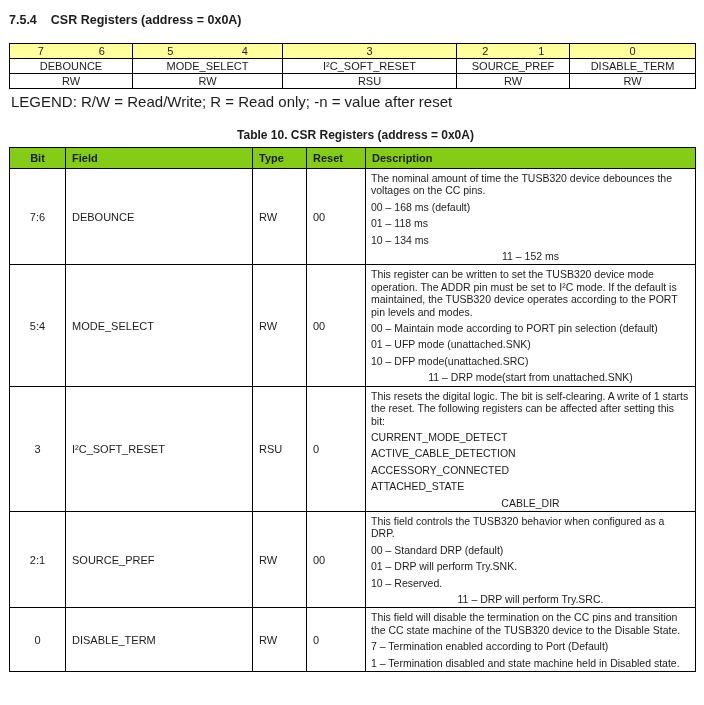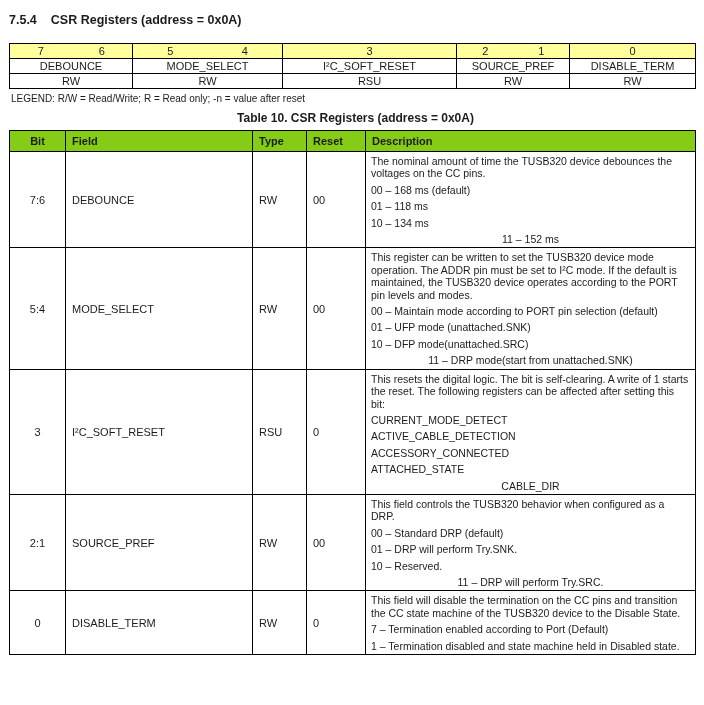--- a/index.html
+++ b/index.html
@@ -14,36 +14,36 @@
   .section-heading {
     font-size: 12.5px; font-weight: bold; margin: 0 0 16px 0;
     white-space: pre-wrap;
   }
   .section-heading .num { margin-right: 14px; }
 
   .caption {
     text-align: center; font-weight: bold; font-size: 12px;
     white-space: pre-wrap; margin: 0 0 5px 0;
   }
-  .table-caption { margin-top: 7px; }
+  .table-caption { margin-top: 18px; }
 
   table { border-collapse: collapse; table-layout: fixed; }
 
   
   .figtable { width: 686px; border: 1px solid #000; }
   .figtable td {
     border-top: 1px solid #000; border-bottom: 1px solid #000;
     font-size: 11px; text-align: center; padding: 1px 2px;
     height: 15px; overflow: hidden; white-space: nowrap;
   }
   .figtable tr.bits-row td { background: #ffff9c; height: 14px; }
   .figtable td.gb { border-left: 1px solid #000; }
 
   
-  .legend { font-size: 10px; margin: 4px 0 0 2px; }
+  .legend { font-size: 15px; margin: 4px 0 0 2px; }
 
   
   .regtable { width: 686px; border: 1px solid #000; margin-top: 0; }
   .regtable th, .regtable td { border: 1px solid #000; }
   .regtable th {
     background: #84cc16; font-size: 11px; font-weight: bold;
     text-align: left; padding: 4px 6px;
   }
   .regtable th.c { text-align: center; }
   .regtable td {

